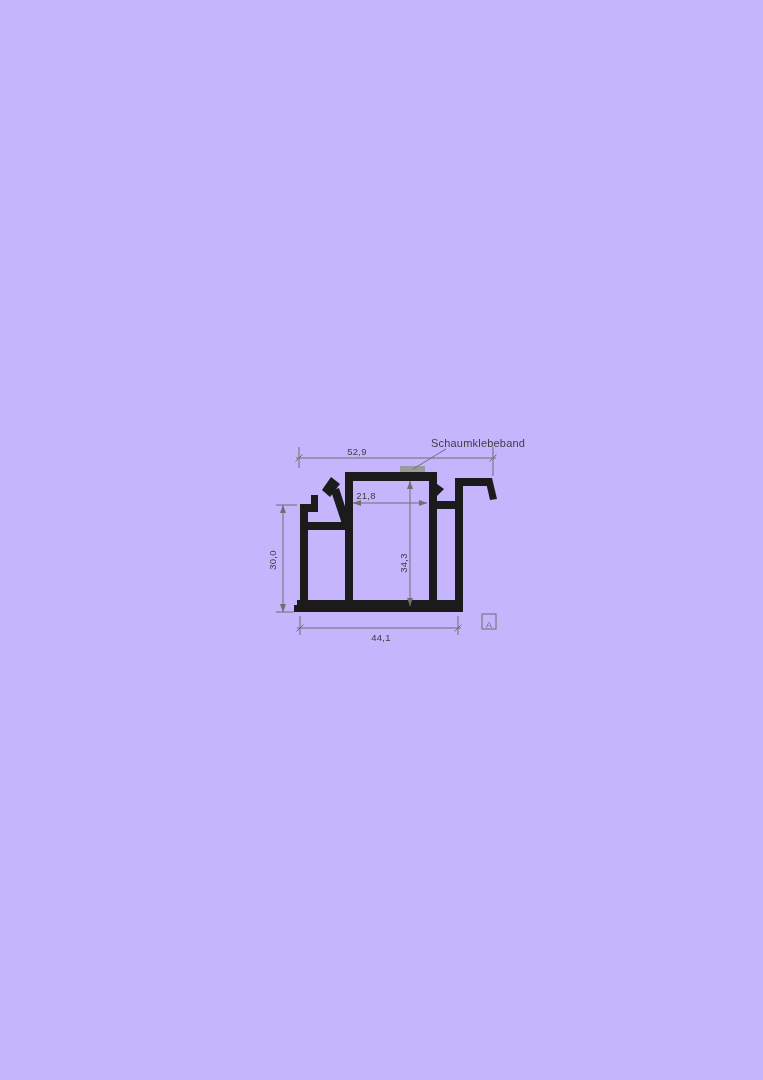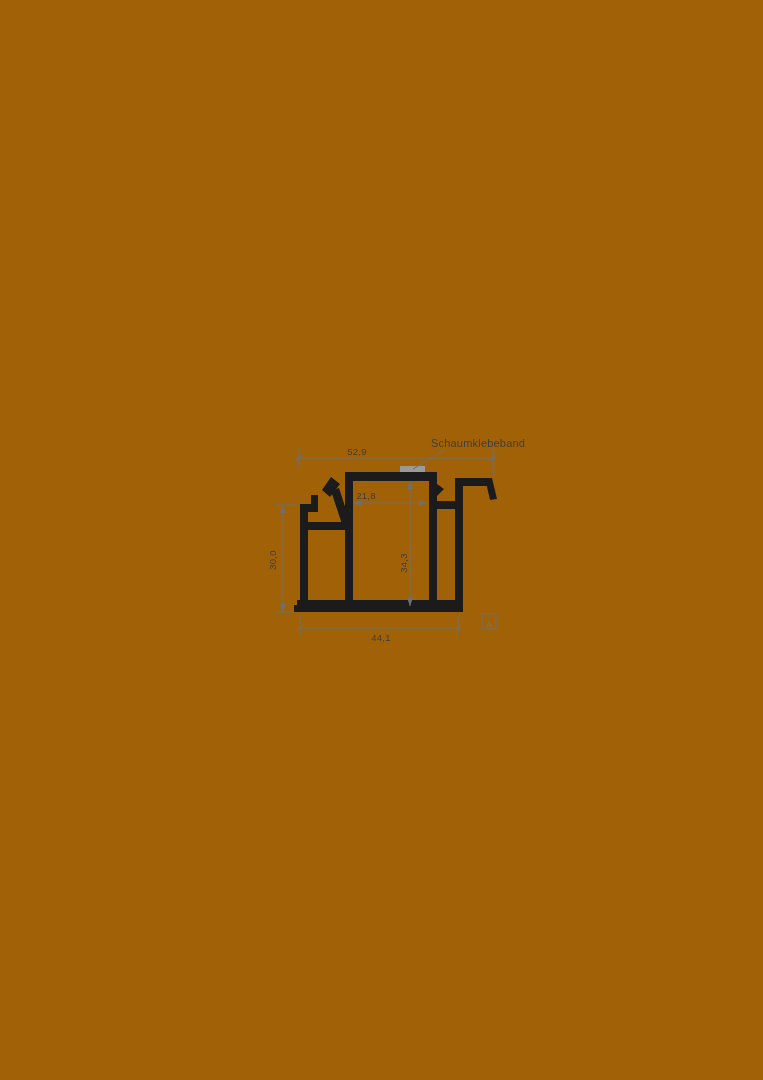--- a/index.html
+++ b/index.html
@@ -4,21 +4,21 @@
 <style>
   html, body {
     margin: 0;
     padding: 0;
     background: #ffffff;
   }
   #canvas {
     position: relative;
     width: 763px;
     height: 1080px;
-    background: #a16207;
+    background: #c4b5fd;
     overflow: hidden;
     font-family: "Liberation Sans", sans-serif;
   }
   svg { position: absolute; left: 0; top: 0; }
   text {
     font-family: "Liberation Sans", sans-serif;
     font-size: 9.5px;
     letter-spacing: 0.2px;
   }
   text.callout { font-size: 11px; }

